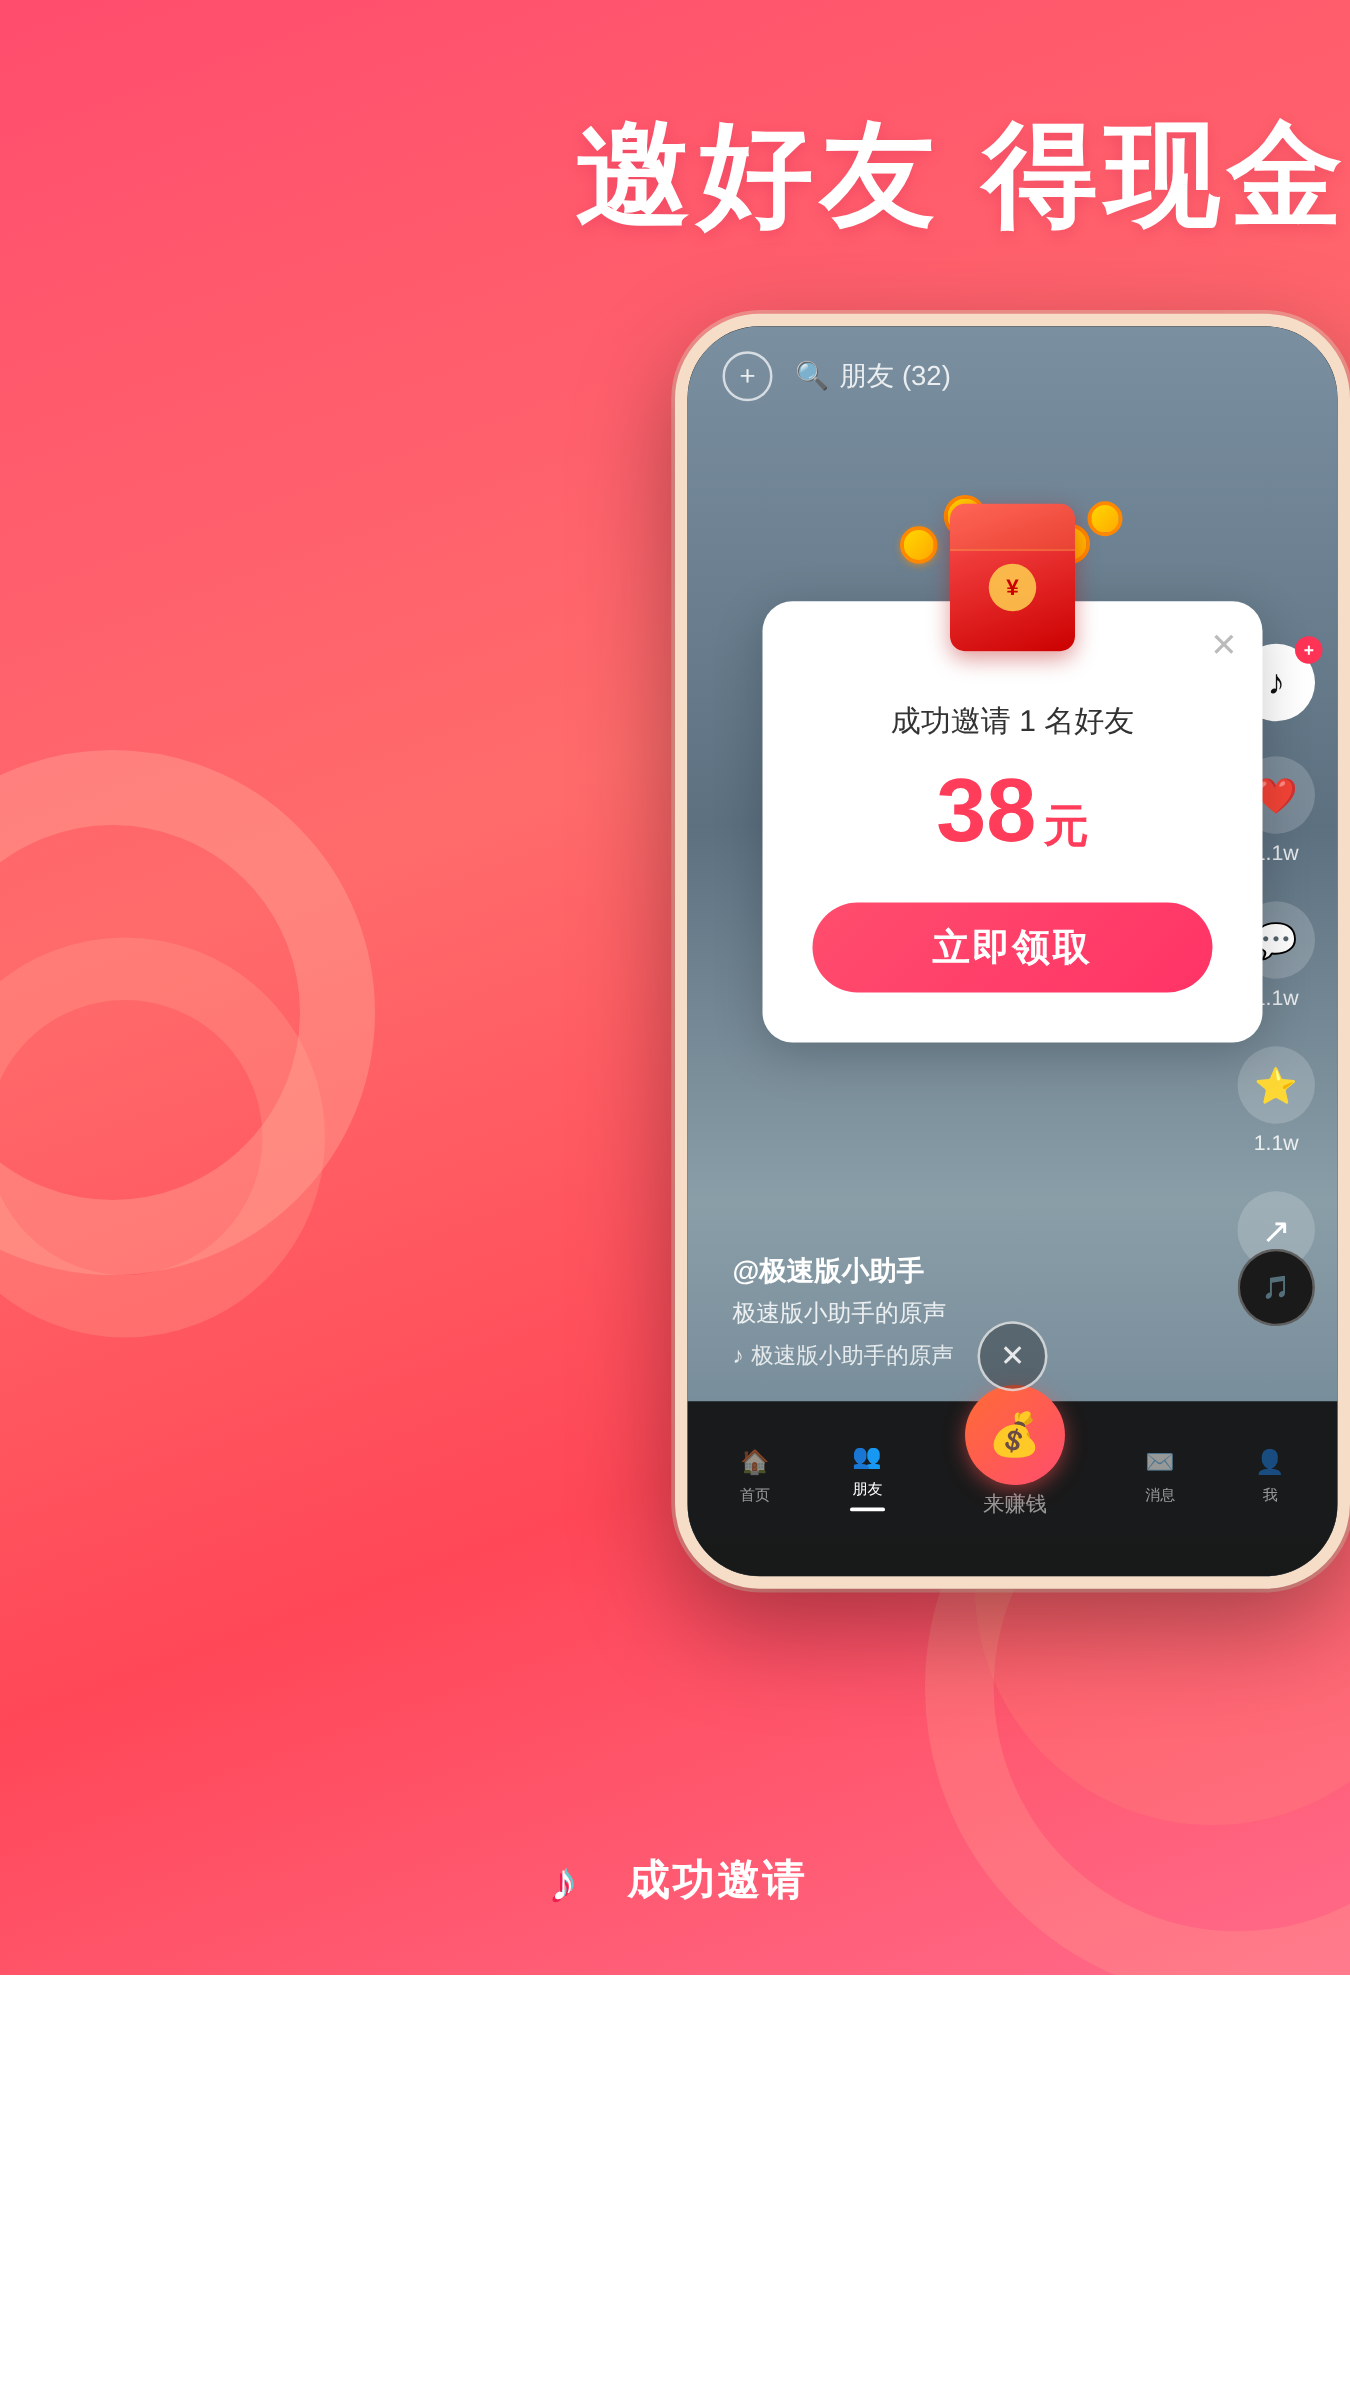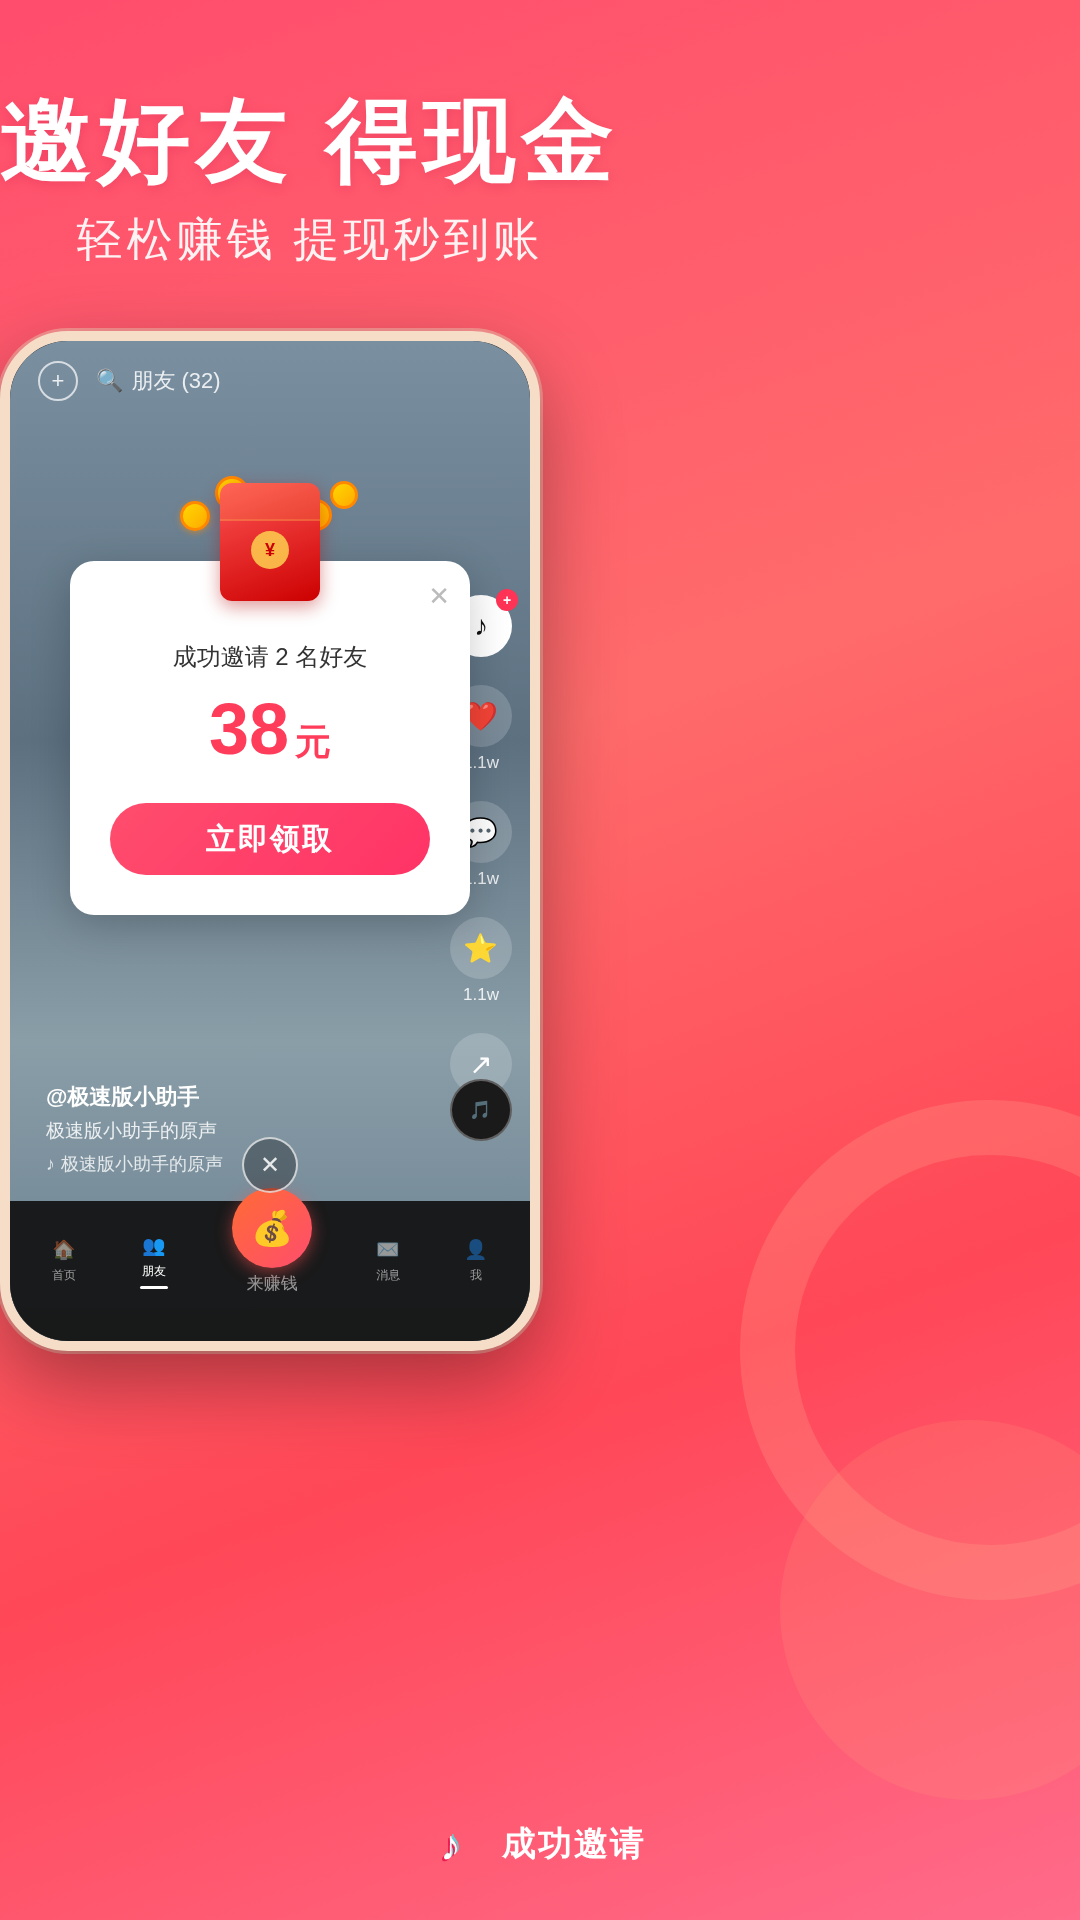--- a/index.html
+++ b/index.html
@@ -4,27 +4,27 @@
   <style>
     * { margin: 0; padding: 0; box-sizing: border-box; }
     html, body {
       width: 1080px;
       height: 1920px;
       overflow: hidden;
       font-family: -apple-system, 'PingFang SC', 'Helvetica Neue', sans-serif;
     }
     .bg {
       width: 1080px;
-      height: 1920px;
+      height: 1580px;
       background: linear-gradient(160deg, #ff4d6d 0%, #ff6b6b 40%, #ff4757 70%, #ff6b8a 100%);
       position: relative;
       overflow: hidden;
       display: flex;
       flex-direction: column;
-      align-items: flex-start;
+      align-items: flex-end;
     }
     
     .deco-circle-1 {
       position: absolute;
       width: 420px;
       height: 420px;
       border-radius: 50%;
       border: 60px solid rgba(255,180,160,0.35);
       left: -120px;
       top: 600px;
@@ -395,21 +395,20 @@
 
 <div class="bg">
 
   <div class="deco-circle-1"></div>
   <div class="deco-circle-2"></div>
   <div class="deco-circle-3"></div>
   <div class="deco-circle-4"></div>
 
   <div class="header-section">
     <div class="main-title">邀好友 得现金</div>
-    <div class="sub-title">轻松赚钱 提现秒到账</div>
   </div>
 
   <div class="phone-wrap">
     <div class="phone">
 
       <div class="phone-video-bg"></div>
 
       <div class="phone-topbar">
         <div class="topbar-plus">
           <span>+</span>
@@ -432,21 +431,21 @@
             <div style="position:absolute;top:-10px;left:160px;width:28px;height:28px;border-radius:50%;background:linear-gradient(135deg,#ffd700,#ffaa00);border:3px solid #ff8800;"></div>
 
             <div style="position:absolute;bottom:0;left:50%;transform:translateX(-50%);width:100px;height:118px;background:linear-gradient(160deg,#ff5555,#cc0000);border-radius:12px;box-shadow:0 6px 18px rgba(180,0,0,0.4);display:flex;flex-direction:column;align-items:center;">
               <div style="width:100%;height:38px;background:rgba(255,220,100,0.12);border-radius:12px 12px 0 0;border-bottom:2px solid rgba(255,200,80,0.22);"></div>
               <div style="width:38px;height:38px;border-radius:50%;background:rgba(255,215,80,0.82);margin-top:10px;display:flex;align-items:center;justify-content:center;font-size:18px;color:#cc0000;font-weight:900;">¥</div>
             </div>
           </div>
         </div>
 
         <div class="popup-close">✕</div>
-        <div class="popup-subtitle">成功邀请 2 名好友</div>
+        <div class="popup-subtitle">成功邀请 1 名好友</div>
         <div class="popup-amount-row">
           <span class="popup-amount">38</span><span class="popup-unit">元</span>
         </div>
         <button class="popup-btn">立即领取</button>
       </div>
 
       <div class="phone-right-icons">
         <div class="right-icon-item">
           <div class="right-icon-tiktok">
             <span style="font-size:28px;font-weight:900;color:#111;">♪</span>

